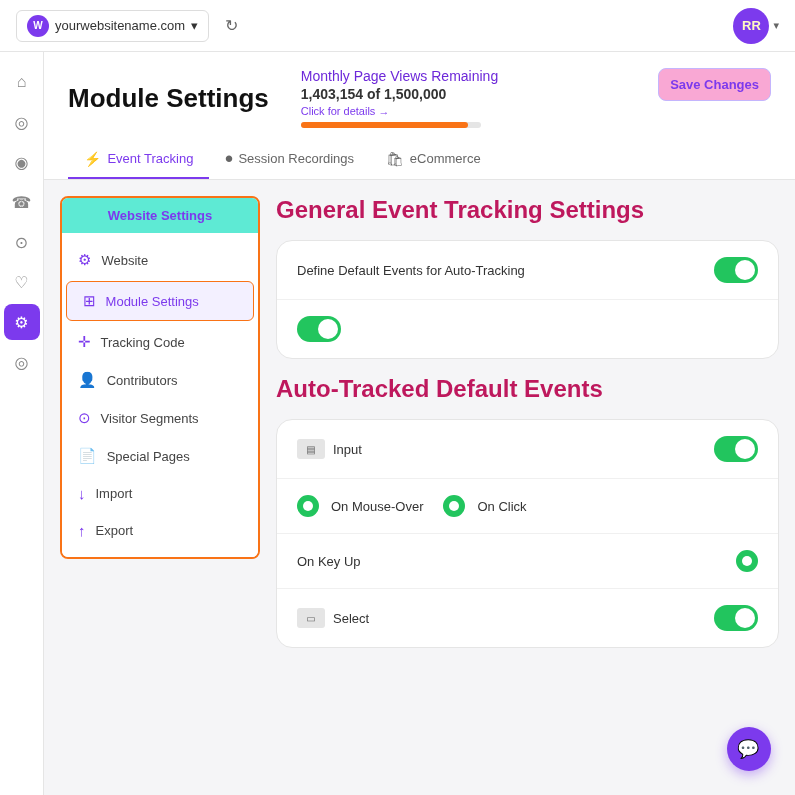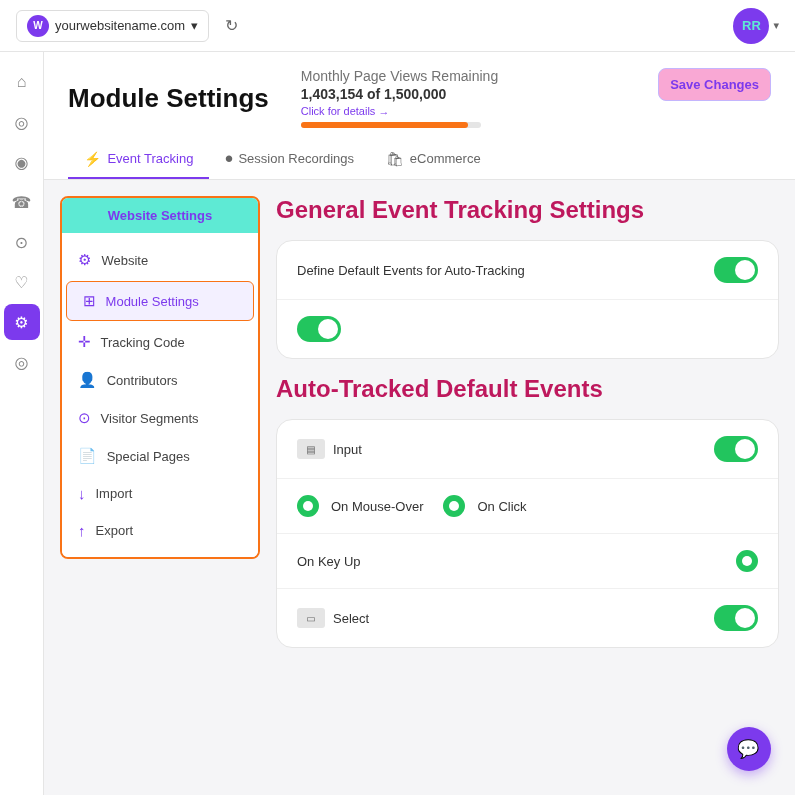--- a/index.html
+++ b/index.html
@@ -23,21 +23,21 @@
       color: white; font-size: 10px; font-weight: bold;
     }
     .refresh-btn {
       width: 30px; height: 30px; border: none; background: transparent;
       cursor: pointer; display: flex; align-items: center; justify-content: center;
       font-size: 16px; color: #666;
     }
     .avatar {
       width: 36px; height: 36px; background: #7c3aed; border-radius: 50%;
       display: flex; align-items: center; justify-content: center;
-      color: #5eead4; font-size: 13px; font-weight: bold; cursor: pointer;
+      color: #fef9c3; font-size: 13px; font-weight: bold; cursor: pointer;
     }
     .avatar-wrapper { display: flex; align-items: center; gap: 4px; }
 
     
     .layout { display: flex; height: calc(795px - 52px); }
     .sidebar-left {
       width: 44px; background: #fff; border-right: 1px solid #e5e5e5;
       display: flex; flex-direction: column; align-items: center;
       padding-top: 12px; gap: 4px;
     }
@@ -57,21 +57,21 @@
     .page-header {
       background: #fff; border-bottom: 1px solid #e5e5e5;
       padding: 16px 24px 0;
     }
     .page-header-top {
       display: flex; align-items: flex-start; justify-content: space-between;
       margin-bottom: 12px;
     }
     .page-title-area { display: flex; align-items: center; gap: 32px; }
     .page-title { font-size: 26px; font-weight: 700; color: #111; }
-    .page-views-label { color: #737373; margin-bottom: 2px; }
+    .page-views-label { color: #6d28d9; margin-bottom: 2px; }
     .page-views-value { font-weight: 600; color: #333; }
     .page-views-link { color: #7c3aed; font-size: 11px; cursor: pointer; }
     .progress-bar-container { width: 180px; height: 6px; background: #e5e5e5; border-radius: 3px; margin-top: 4px; }
     .progress-bar { height: 100%; background: #f97316; border-radius: 3px; }
     .save-changes-btn {
       background: #f9a8d4; border: 1px solid #c4b5fd; border-radius: 8px;
       padding: 8px 11px; color: #7c3aed; cursor: pointer; font-size: 13px;
       font-weight: 700;
     }
     .tabs { display: flex; gap: 0; }

